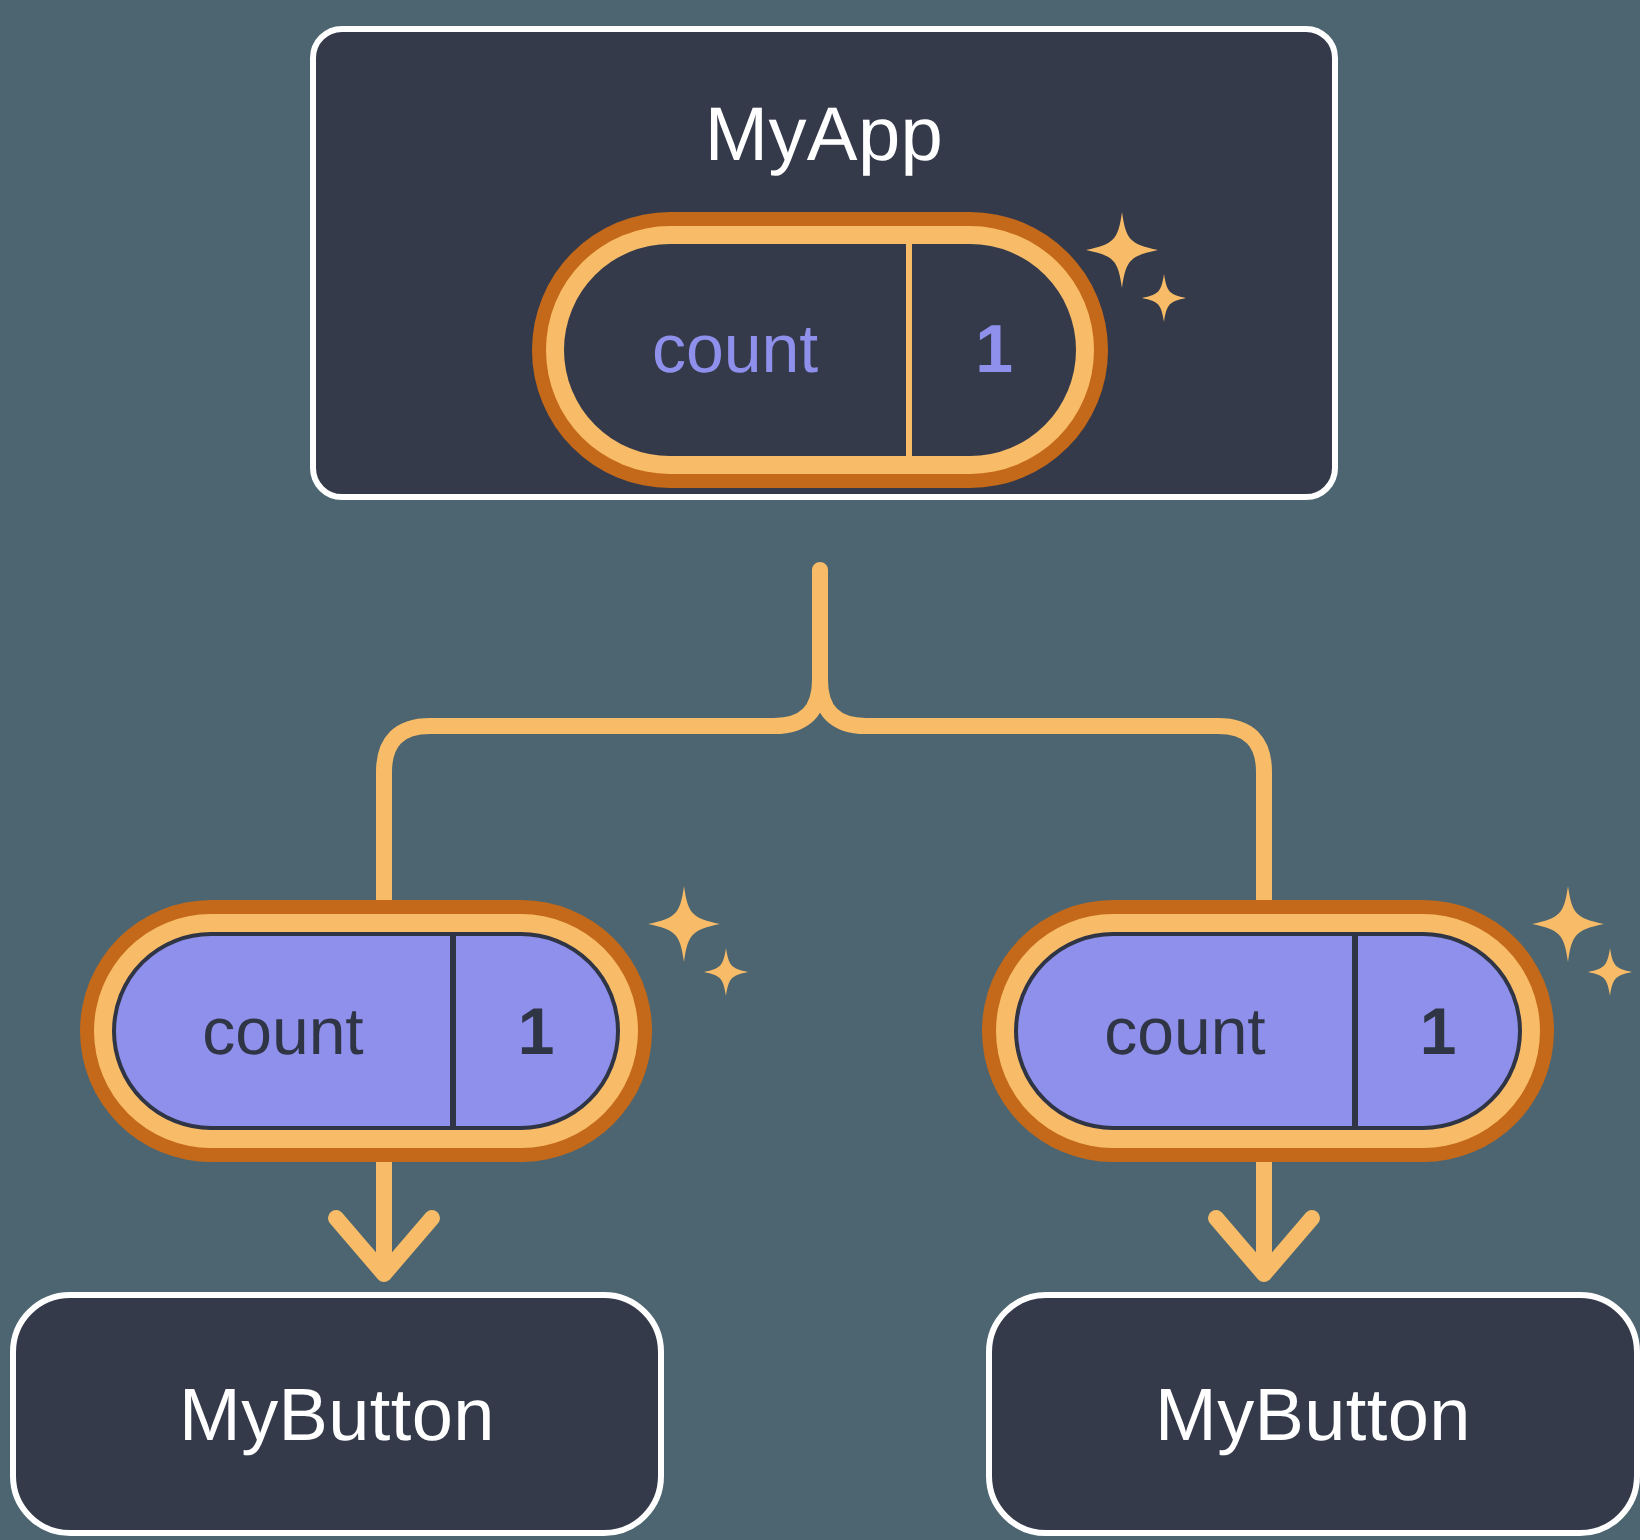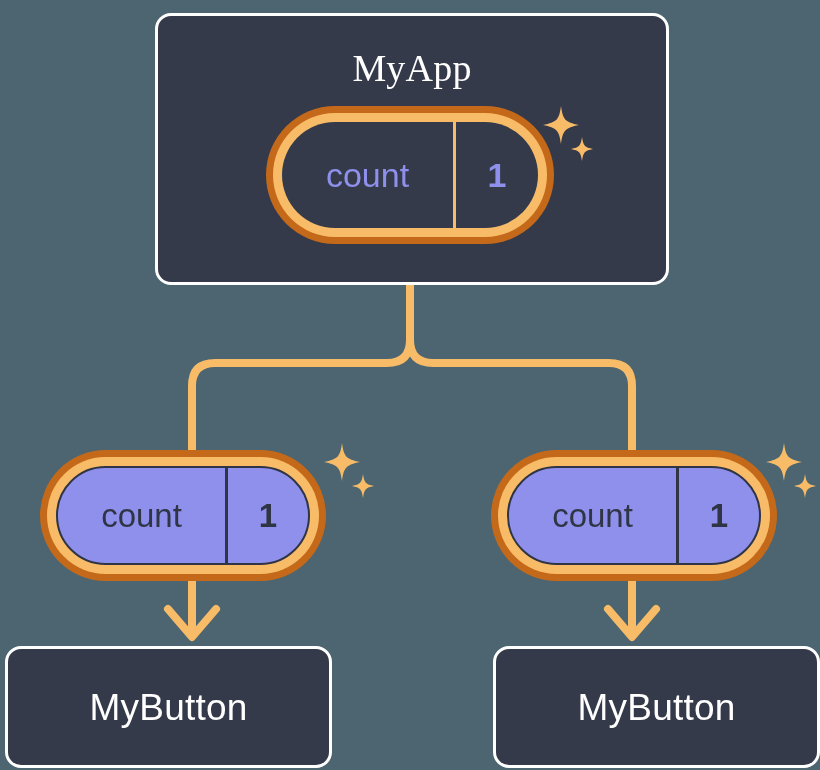--- a/index.html
+++ b/index.html
@@ -43,31 +43,32 @@
     font-size: 38px;
     font-weight: 400;
     text-align: center;
     letter-spacing: 0.2px;
     line-height: 1;
     white-space: nowrap;
   }
 
   #card-myapp {
     left: 155px; top: 13px;
-    width: 514px; height: 272px; font-family: Liberation Serif, serif;
+    width: 514px; height: 237px;
   }
   #card-myapp .card-title {
     margin-top: 33px;
   }
 
   .card-button {
     height: 122px;
     display: flex;
     align-items: center;
     justify-content: center;
+    border-radius: 30px;
   }
   #card-mybutton-left {
     left: 5px; top: 646px;
     width: 327px;
   }
   #card-mybutton-right {
     left: 493px; top: 646px;
     width: 327px;
   }
   .card-button .card-title {

